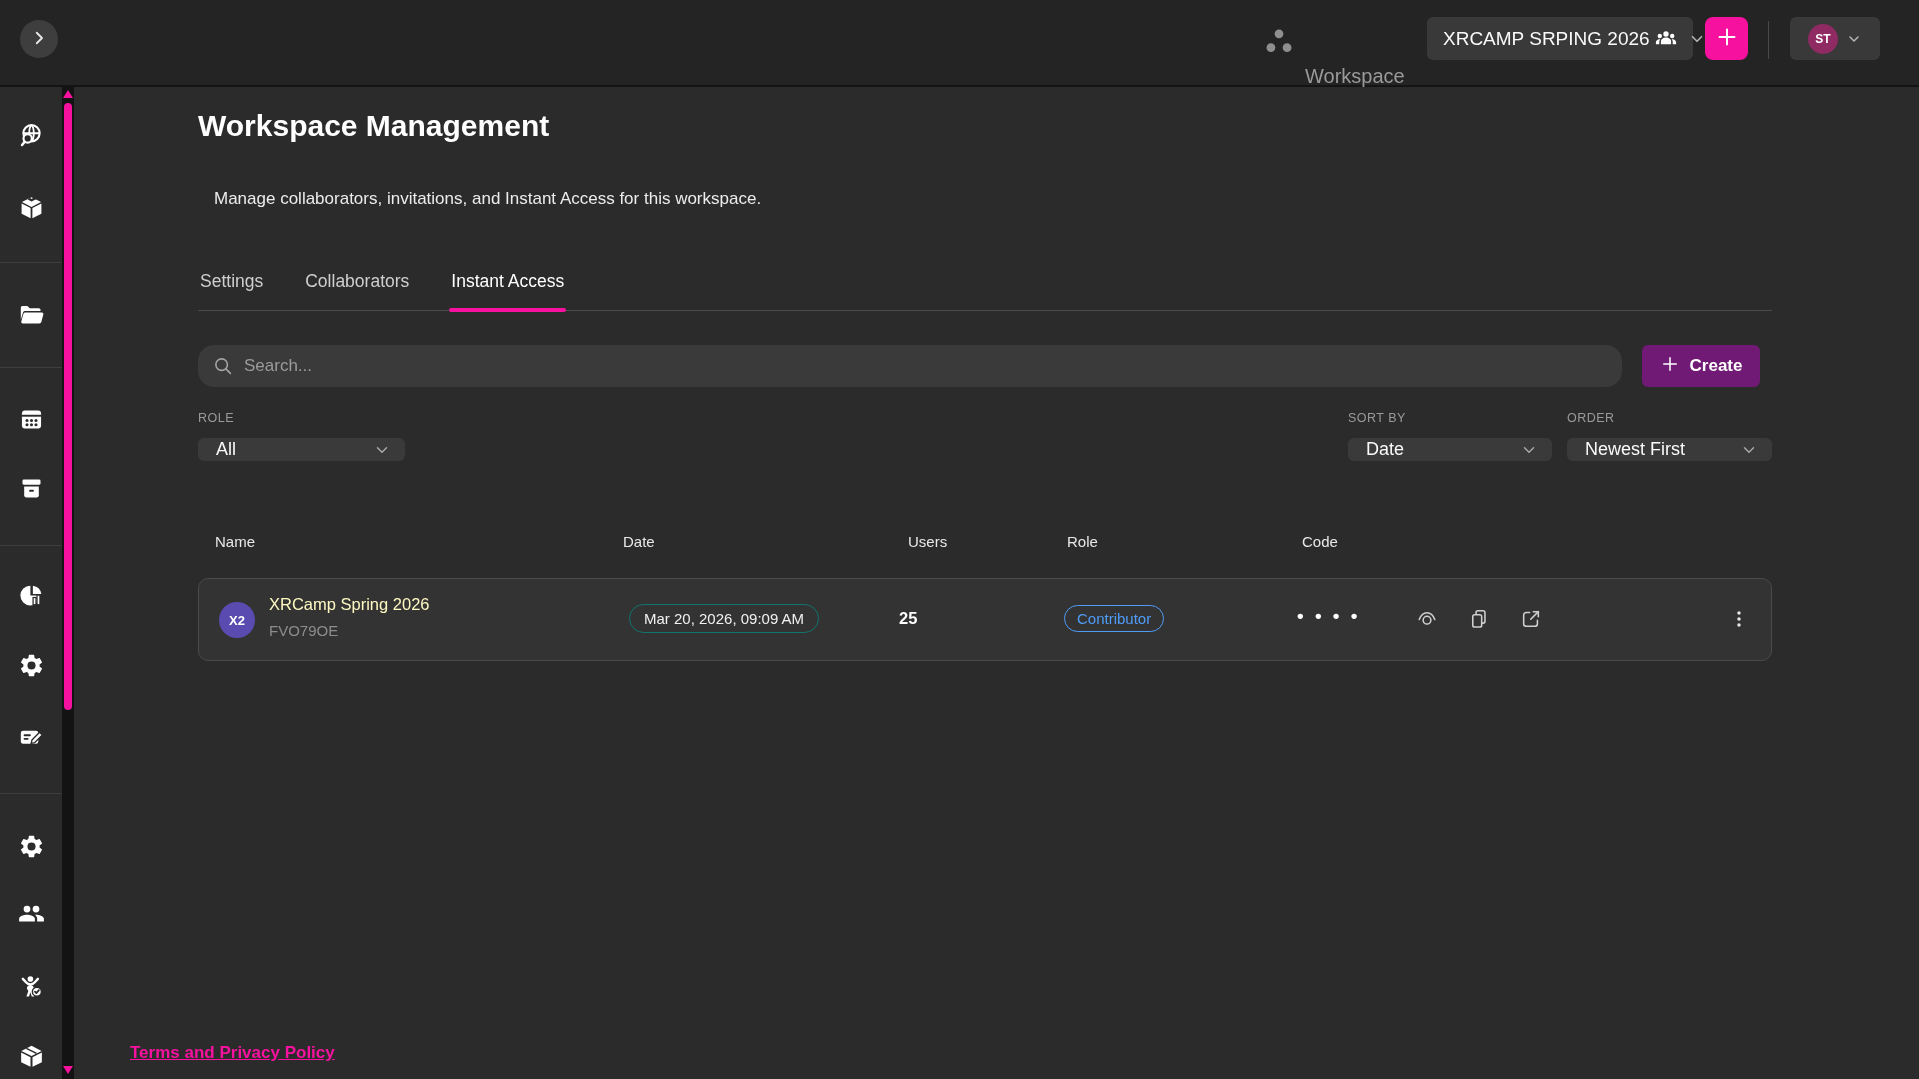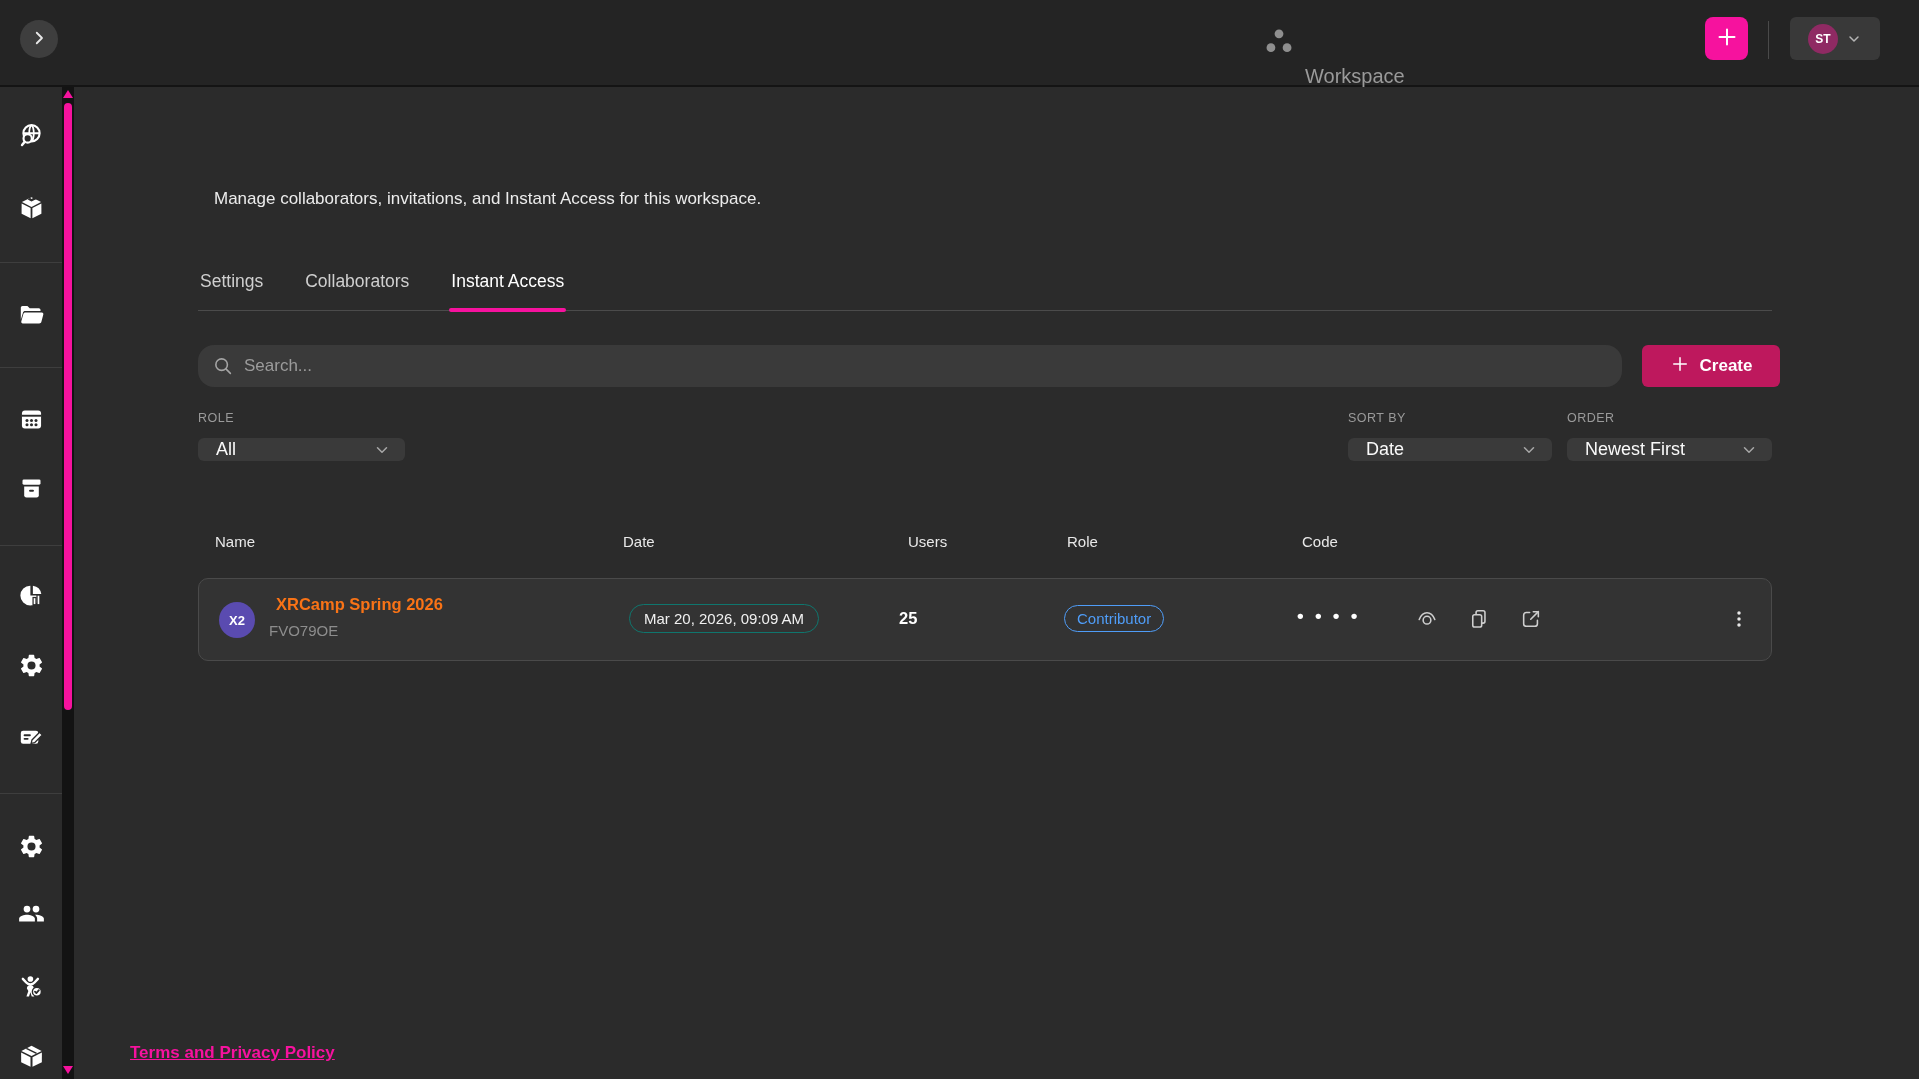--- a/index.html
+++ b/index.html
@@ -57,38 +57,38 @@
   .tab.active{color:#fff;font-weight:normal;}
   .tab.active::after{content:"";position:absolute;left:0;right:0;bottom:-2px;height:4px;
         background:#f6129e;border-radius:2px;}
 
   .search-wrap{position:absolute;left:124px;top:258px;width:1424px;height:42px;}
   .search-input{width:100%;height:100%;box-sizing:border-box;background:#3a3a3a;border:none;border-radius:16px;
         color:#e8e8e8;font-size:17px;padding:0 16px 0 46px;font-family:inherit;outline:none;}
   .search-input::placeholder{color:#9b9b9b;}
   .search-glyph{position:absolute;left:14px;top:10px;width:21px;height:21px;color:#a5a5a5;pointer-events:none;}
 
-  .create-btn{position:absolute;left:1568px;top:258px;width:138px;height:42px;background:#be185d;border:none;
+  .create-btn{position:absolute;left:1568px;top:258px;width:118px;height:42px;background:#701a75;border:none;
         border-radius:6px;color:#fff;font-size:17px;font-weight:bold;display:flex;align-items:center;
         justify-content:center;gap:10px;cursor:pointer;font-family:inherit;}
   .create-btn svg{width:20px;height:20px;}
 
   .filter-label{position:absolute;top:324px;font-size:12.5px;letter-spacing:.5px;color:#9a9a9a;}
   .dropdown{position:absolute;top:351px;height:23px;background:#3a3a3a;border-radius:6px;display:flex;
         align-items:center;justify-content:space-between;padding:0 14px 0 18px;box-sizing:border-box;cursor:pointer;}
   .dropdown .val{font-size:18px;color:#fafafa;}
   .dropdown .chev{width:18px;height:18px;color:#a8a8a8;}
 
   .col-head{position:absolute;top:446px;font-size:15px;color:#e9e9e9;}
 
   .row-card{position:absolute;left:124px;top:491px;width:1574px;height:83px;background:#333;
         border:1px solid #4a4a4a;border-radius:10px;box-sizing:border-box;}
   .row-avatar{position:absolute;left:20px;top:23px;width:36px;height:36px;border-radius:50%;background:#5a4bb0;
         color:#fff;font-size:13px;font-weight:bold;display:flex;align-items:center;justify-content:center;}
-  .row-name{position:absolute;left:77px;top:16px;font-size:16.5px;font-weight:bold;color:#f97316;}
+  .row-name{position:absolute;left:70px;top:16px;font-size:16.5px;font-weight:normal;color:#fef9c3;}
   .row-sub{position:absolute;left:70px;top:43px;font-size:15px;color:#8d8d8d;}
   .date-pill{position:absolute;left:430px;top:25px;border:1px solid #0f766e;border-radius:16px;
         padding:5px 14px;font-size:15px;color:#f0f0f0;}
   .row-users{position:absolute;left:700px;top:30px;font-size:16.5px;font-weight:bold;color:#fff;}
   .role-pill{position:absolute;left:865px;top:26px;border:1.5px solid #4f9df8;color:#4f9df8;
         border-radius:15px;padding:4px 12px;font-size:15px;}
   .code-masked{position:absolute;left:1098px;top:26px;font-size:19px;font-weight:bold;color:#fff;letter-spacing:3px;}
   .icon-btn{position:absolute;top:25px;width:32px;height:32px;background:transparent;border:none;color:#cfcfcf;
         display:flex;align-items:center;justify-content:center;cursor:pointer;padding:0;}
   .icon-btn svg{width:22px;height:22px;}
@@ -115,20 +115,37 @@
 
     <span class="ws-icon">
       <svg viewBox="0 0 24 24">
           <circle cx="12" cy="6.2" r="3.1" fill="currentColor"></circle>
           <circle cx="6.3" cy="16" r="3.1" fill="currentColor"></circle>
           <circle cx="17.7" cy="16" r="3.1" fill="currentColor"></circle>
         </svg>
     </span>
     <span class="ws-label">Workspace</span>
 
+    <div class="ws-selector">
+      <span class="sel-text">XRCAMP SRPING 2026</span>
+      <span class="grp">
+        <svg viewBox="0 0 24 24">
+            <circle cx="12" cy="7" r="2.7" fill="currentColor"></circle>
+            <circle cx="5.8" cy="9" r="2.2" fill="currentColor"></circle>
+            <circle cx="18.2" cy="9" r="2.2" fill="currentColor"></circle>
+            <path d="M12 10.6c2.9 0 5.1 1.7 5.1 3.9v2.8H6.9v-2.8c0-2.2 2.2-3.9 5.1-3.9z" fill="currentColor"></path>
+            <path d="M4.9 12.2c-1.8.5-3 1.6-3 3v2.1h3.4v-2.5c0-1 .4-1.8 1-2.6zM19.1 12.2c1.8.5 3 1.6 3 3v2.1h-3.4v-2.5c0-1-.4-1.8-1-2.6z" fill="currentColor"></path>
+          </svg>
+      </span>
+      <span class="chev">
+        <svg viewBox="0 0 24 24">
+            <path d="M6 9l6 6 6-6" fill="none" stroke="currentColor" stroke-width="2.2" stroke-linecap="round" stroke-linejoin="round"></path>
+          </svg>
+      </span>
+    </div>
 
     <button class="add-btn">
       <span>
         <svg width="24" height="24" viewBox="0 0 24 24">
             <path d="M12 4.5v15M4.5 12h15" fill="none" stroke="currentColor" stroke-width="2" stroke-linecap="round"></path>
           </svg>
       </span>
     </button>
 
     <div class="tb-divider"></div>
@@ -267,20 +284,21 @@
     </button>
   </nav>
 
   <div class="scrollstrip">
     <div class="scroll-arrow up"></div>
     <div class="scroll-thumb"></div>
     <div class="scroll-arrow down"></div>
   </div>
 
   <main class="main">
+    <h1 class="page-title">Workspace Management</h1>
     <p class="page-subtitle">Manage collaborators, invitations, and Instant Access for this workspace.</p>
 
     <div class="tabs">
       <button class="tab">Settings</button>
       <button class="tab">Collaborators</button>
       <button class="tab active">Instant Access</button>
     </div>
 
     <div class="search-wrap">
       <span class="search-glyph">

